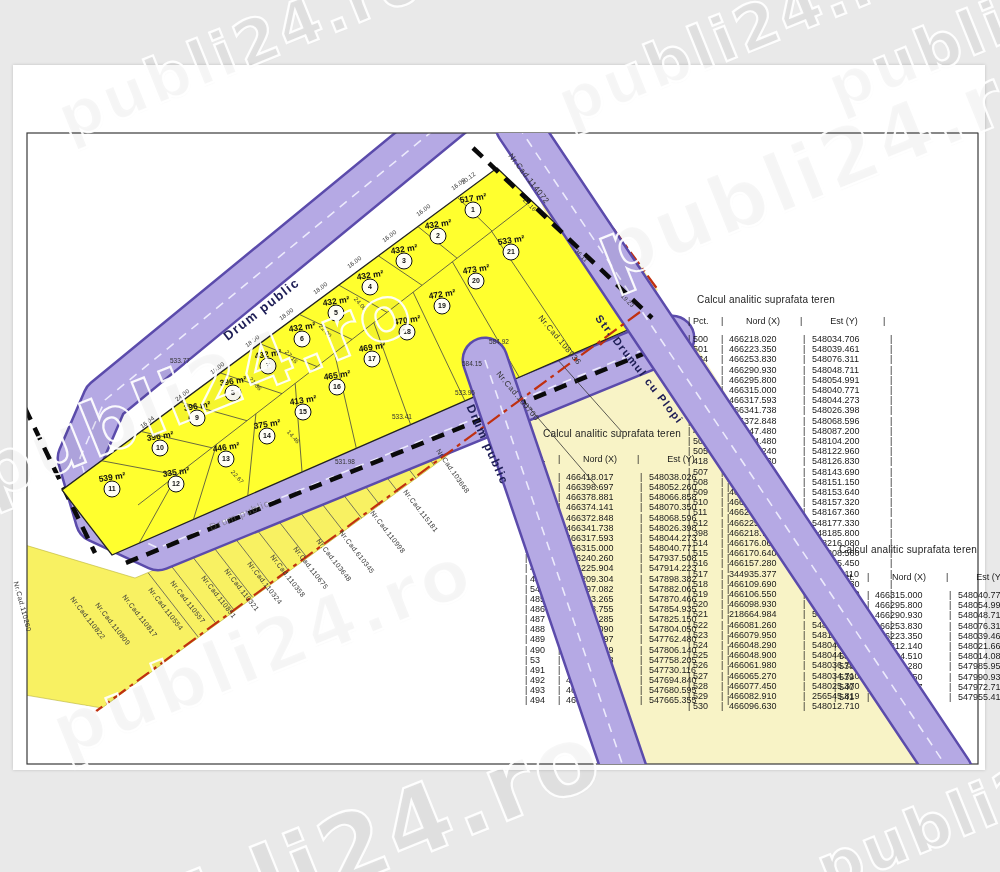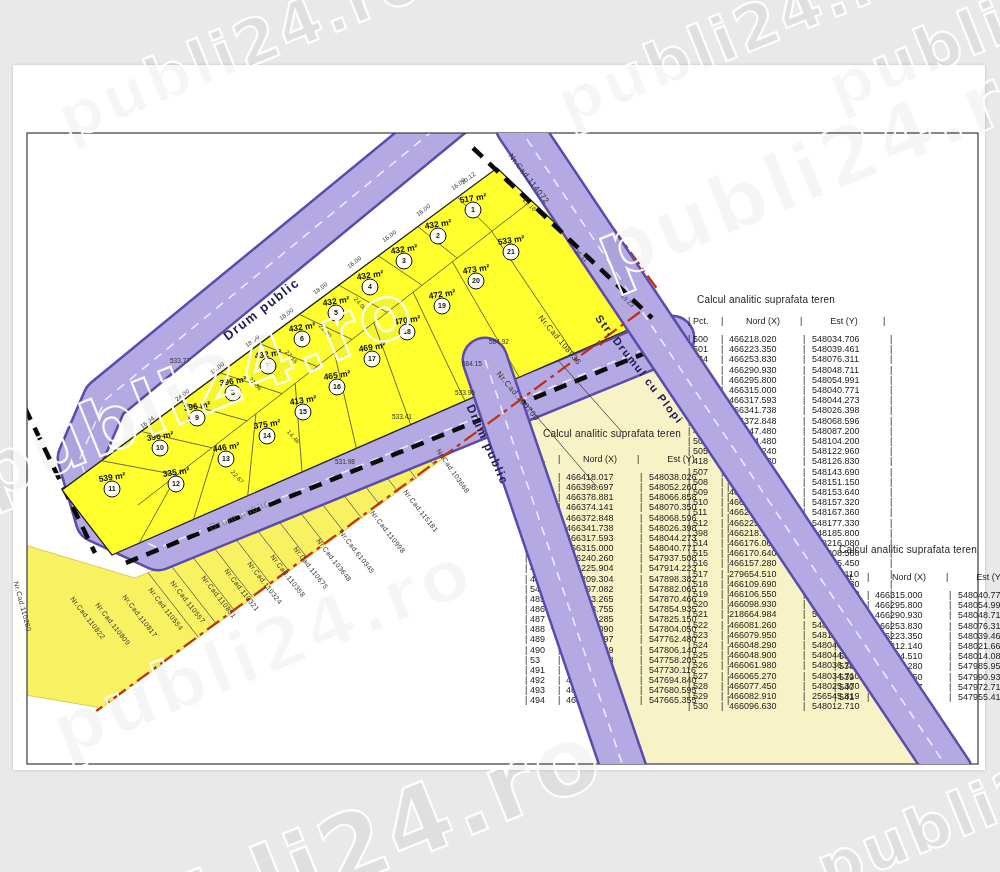--- a/index.html
+++ b/index.html
@@ -123,21 +123,21 @@
         <div class="tbl-row" style="left: 688px; top: 466.6px;"><span class="tc-sep">|</span><span class="tc-pct">507</span><span class="tc-sep">|</span><span class="tc-nord">466275.260</span><span class="tc-sep">|</span><span class="tc-est">548143.690</span><span class="tc-sep">|</span></div>
         <div class="tbl-row" style="left: 688px; top: 476.8px;"><span class="tc-sep">|</span><span class="tc-pct">508</span><span class="tc-sep">|</span><span class="tc-nord">466266.780</span><span class="tc-sep">|</span><span class="tc-est">548151.150</span><span class="tc-sep">|</span></div>
         <div class="tbl-row" style="left: 688px; top: 487px;"><span class="tc-sep">|</span><span class="tc-pct">509</span><span class="tc-sep">|</span><span class="tc-nord">466254.140</span><span class="tc-sep">|</span><span class="tc-est">548153.640</span><span class="tc-sep">|</span></div>
         <div class="tbl-row" style="left: 688px; top: 497.2px;"><span class="tc-sep">|</span><span class="tc-pct">510</span><span class="tc-sep">|</span><span class="tc-nord">466243.150</span><span class="tc-sep">|</span><span class="tc-est">548157.320</span><span class="tc-sep">|</span></div>
         <div class="tbl-row" style="left: 688px; top: 507.4px;"><span class="tc-sep">|</span><span class="tc-pct">511</span><span class="tc-sep">|</span><span class="tc-nord">466232.040</span><span class="tc-sep">|</span><span class="tc-est">548167.360</span><span class="tc-sep">|</span></div>
         <div class="tbl-row" style="left: 688px; top: 517.6px;"><span class="tc-sep">|</span><span class="tc-pct">512</span><span class="tc-sep">|</span><span class="tc-nord">466225.980</span><span class="tc-sep">|</span><span class="tc-est">548177.330</span><span class="tc-sep">|</span></div>
         <div class="tbl-row" style="left: 688px; top: 527.8px;"><span class="tc-sep">|</span><span class="tc-pct">398</span><span class="tc-sep">|</span><span class="tc-nord">466218.700</span><span class="tc-sep">|</span><span class="tc-est">548185.800</span><span class="tc-sep">|</span></div>
         <div class="tbl-row" style="left: 688px; top: 538px;"><span class="tc-sep">|</span><span class="tc-pct">514</span><span class="tc-sep">|</span><span class="tc-nord">466176.060</span><span class="tc-sep">|</span><span class="tc-est">548216.080</span><span class="tc-sep">|</span></div>
         <div class="tbl-row" style="left: 688px; top: 548.2px;"><span class="tc-sep">|</span><span class="tc-pct">515</span><span class="tc-sep">|</span><span class="tc-nord">466170.640</span><span class="tc-sep">|</span><span class="tc-est">548208.560</span><span class="tc-sep">|</span></div>
         <div class="tbl-row" style="left: 688px; top: 558.4px;"><span class="tc-sep">|</span><span class="tc-pct">516</span><span class="tc-sep">|</span><span class="tc-nord">466157.280</span><span class="tc-sep">|</span><span class="tc-est">548195.450</span><span class="tc-sep">|</span></div>
-        <div class="tbl-row" style="left: 688px; top: 568.6px;"><span class="tc-sep">|</span><span class="tc-pct">517</span><span class="tc-sep">|</span><span class="tc-nord">279654.510</span><span class="tc-sep">|</span><span class="tc-est">548180.110</span><span class="tc-sep">|</span></div>
+        <div class="tbl-row" style="left: 688px; top: 568.6px;"><span class="tc-sep">|</span><span class="tc-pct">517</span><span class="tc-sep">|</span><span class="tc-nord">344935.377</span><span class="tc-sep">|</span><span class="tc-est">548180.110</span><span class="tc-sep">|</span></div>
         <div class="tbl-row" style="left: 688px; top: 578.8px;"><span class="tc-sep">|</span><span class="tc-pct">518</span><span class="tc-sep">|</span><span class="tc-nord">466109.690</span><span class="tc-sep">|</span><span class="tc-est">548170.230</span><span class="tc-sep">|</span></div>
         <div class="tbl-row" style="left: 688px; top: 589px;"><span class="tc-sep">|</span><span class="tc-pct">519</span><span class="tc-sep">|</span><span class="tc-nord">466106.550</span><span class="tc-sep">|</span><span class="tc-est">548162.340</span><span class="tc-sep">|</span></div>
         <div class="tbl-row" style="left: 688px; top: 599.2px;"><span class="tc-sep">|</span><span class="tc-pct">520</span><span class="tc-sep">|</span><span class="tc-nord">466098.930</span><span class="tc-sep">|</span><span class="tc-est">548153.910</span><span class="tc-sep">|</span></div>
         <div class="tbl-row" style="left: 688px; top: 609.4px;"><span class="tc-sep">|</span><span class="tc-pct">521</span><span class="tc-sep">|</span><span class="tc-nord">218664.984</span><span class="tc-sep">|</span><span class="tc-est">548144.728</span><span class="tc-sep">|</span></div>
         <div class="tbl-row" style="left: 688px; top: 619.6px;"><span class="tc-sep">|</span><span class="tc-pct">522</span><span class="tc-sep">|</span><span class="tc-nord">466081.260</span><span class="tc-sep">|</span><span class="tc-est">548121.960</span><span class="tc-sep">|</span></div>
         <div class="tbl-row" style="left: 688px; top: 629.8px;"><span class="tc-sep">|</span><span class="tc-pct">523</span><span class="tc-sep">|</span><span class="tc-nord">466079.950</span><span class="tc-sep">|</span><span class="tc-est">548117.750</span><span class="tc-sep">|</span></div>
         <div class="tbl-row" style="left: 688px; top: 640px;"><span class="tc-sep">|</span><span class="tc-pct">524</span><span class="tc-sep">|</span><span class="tc-nord">466048.290</span><span class="tc-sep">|</span><span class="tc-est">548046.750</span><span class="tc-sep">|</span></div>
         <div class="tbl-row" style="left: 688px; top: 650.2px;"><span class="tc-sep">|</span><span class="tc-pct">525</span><span class="tc-sep">|</span><span class="tc-nord">466048.900</span><span class="tc-sep">|</span><span class="tc-est">548044.320</span><span class="tc-sep">|</span></div>
         <div class="tbl-row" style="left: 688px; top: 660.4px;"><span class="tc-sep">|</span><span class="tc-pct">526</span><span class="tc-sep">|</span><span class="tc-nord">466061.980</span><span class="tc-sep">|</span><span class="tc-est">548036.790</span><span class="tc-sep">|</span></div>
         <div class="tbl-row" style="left: 688px; top: 670.6px;"><span class="tc-sep">|</span><span class="tc-pct">527</span><span class="tc-sep">|</span><span class="tc-nord">466065.270</span><span class="tc-sep">|</span><span class="tc-est">548034.710</span><span class="tc-sep">|</span></div>

